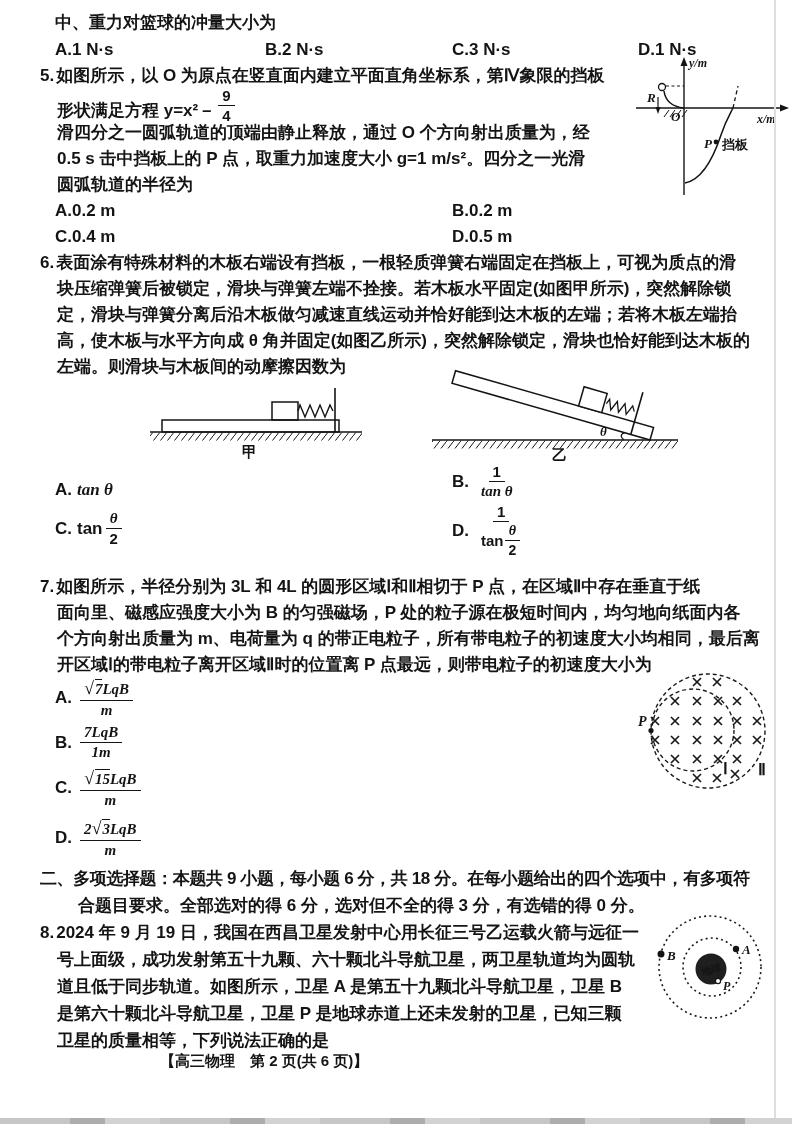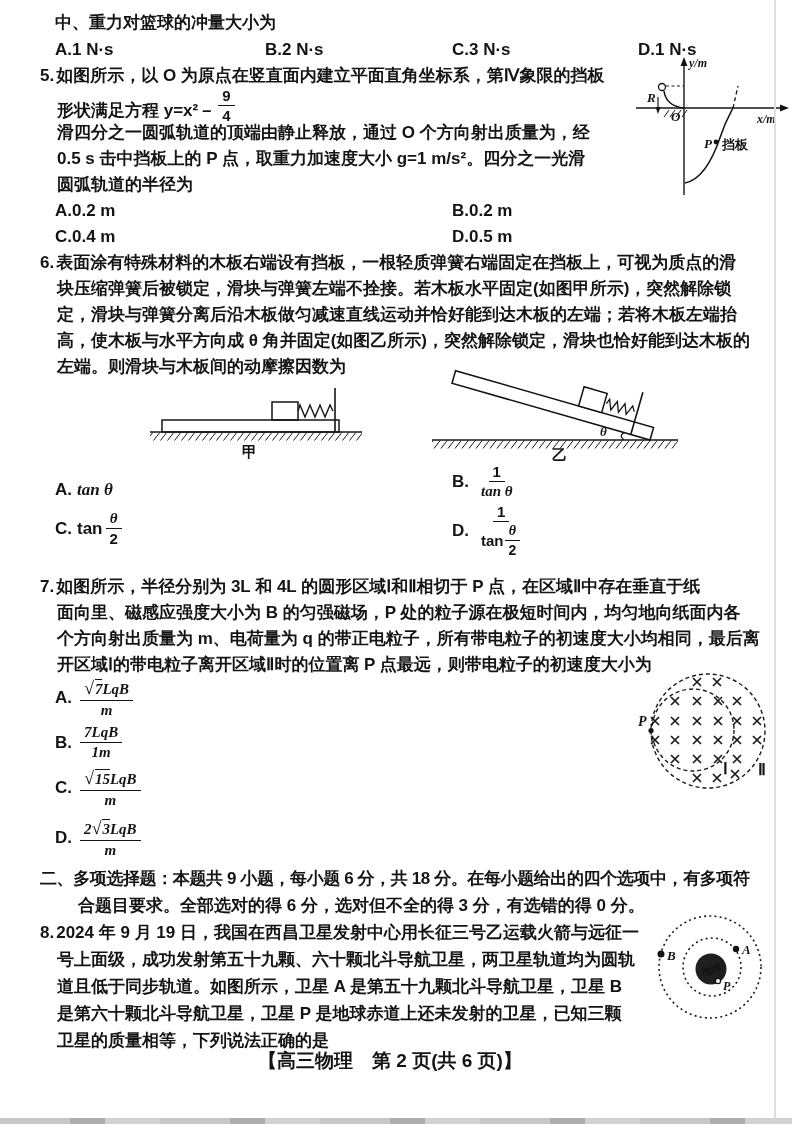--- a/index.html
+++ b/index.html
@@ -235,16 +235,16 @@
   <circle cx="61" cy="69" r="15.5" fill="#1f1f1f"></circle>
   <text x="61" y="73" font-size="10" fill="#ffffff" text-anchor="middle" transform="rotate(-15 61 69)">地球</text>
   <circle cx="86" cy="49" r="3.2" fill="#141414"></circle>
   <text x="92" y="54" font-size="13" class="mi">A</text>
   <circle cx="11" cy="54" r="3.5" fill="#141414"></circle>
   <text x="17" y="60" font-size="13" class="mi">B</text>
   <circle cx="68" cy="81" r="2.6" fill="#ffffff" stroke="#141414" stroke-width="1.2"></circle>
   <text x="73" y="90" font-size="12" class="mi">P</text>
 </svg>
 
-<div class="ln" style="left:160px;top:1048px;width:460px;text-align:center;font-size:19px">【高三物理　第 2 页(共 6 页)】</div>
+<div class="ln" style="left:160px;top:1048px;width:460px;font-size:15px">【高三物理　第 2 页(共 6 页)】</div>
 
 <div class="scan-edge-right"></div>
 <div class="scan-edge-bottom"></div>
 
 </body></html>

